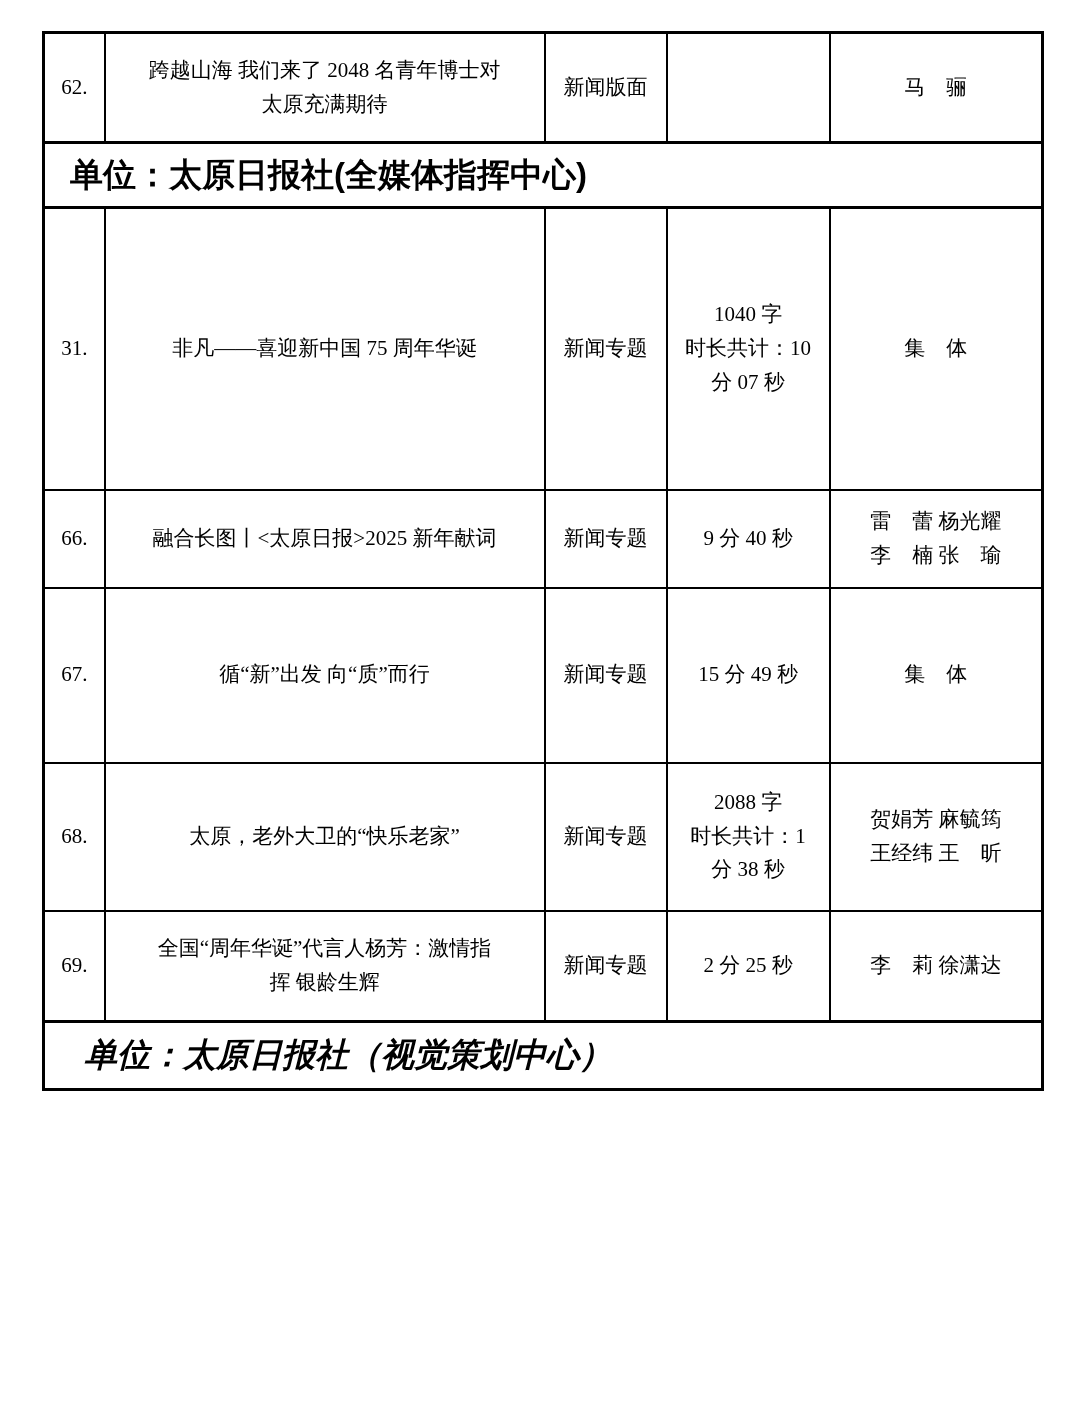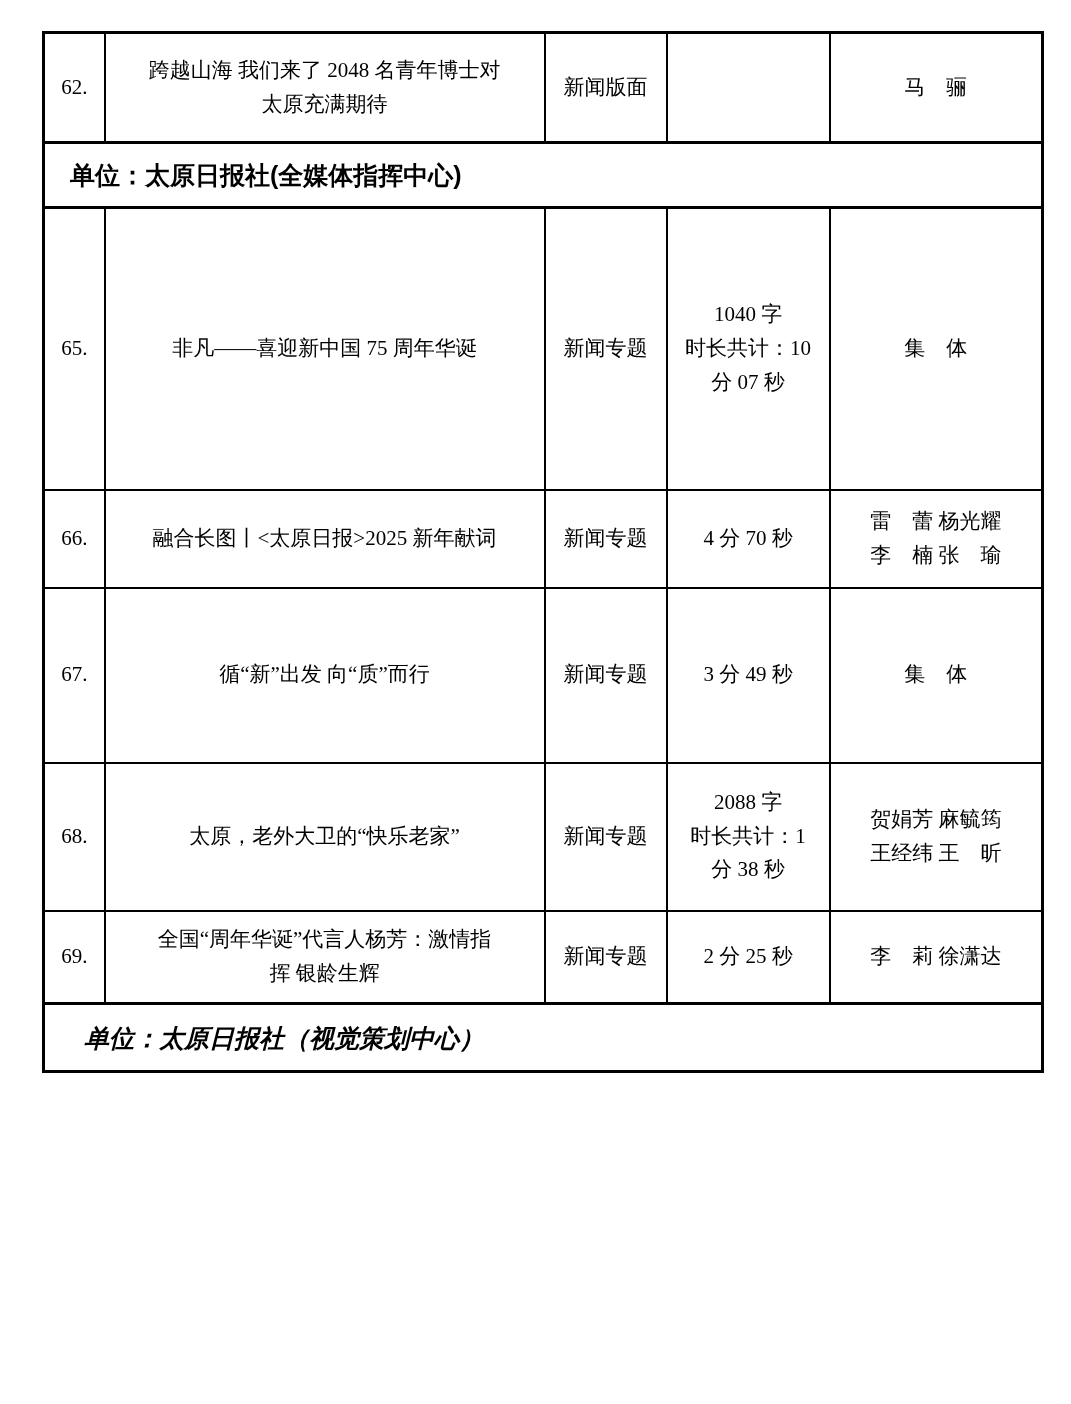--- a/index.html
+++ b/index.html
@@ -39,37 +39,37 @@
   }
   
   tr.r0 { height: 110px; }
   tr.r1 { height: 72px;  }
   tr.r2 { height: 65px;  }
   tr.r3 { height: 172px; }
   tr.r4 { height: 282px; }
   tr.r5 { height: 98px; margin-top: 32px;  }
   tr.r6 { height: 175px; }
   tr.r7 { height: 148px; }
-  tr.r8 { height: 93px; }
+  tr.r8 { height: 111px; }
   tr.r9 { height: 68px;  }
 
   td.num { font-size: 20px; }
 
   
   td.dur-top {
     vertical-align: top;
     padding-top: 18px;
   }
 
   
   tr.section td {
     text-align: left;
     font-family: "Liberation Sans", "DejaVu Sans", sans-serif;
     font-weight: bold;
-    font-size: 25px;
+    font-size: 33px;
     border-top: 3px solid #000;
     border-bottom: 3px solid #000;
     white-space: nowrap;
   }
   tr.section td.indent1 { padding-left: 25px; }
   tr.section td.indent2 { padding-left: 39px; font-style: italic; }
 </style>
 </head>
 <body>
 
@@ -88,41 +88,41 @@
         <td class="title">跨越山海 我们来了 2048 名青年博士对
 太原充满期待</td>
         <td class="cat">新闻版面</td>
         <td class="dur"></td>
         <td class="names">马　骊</td>
       </tr>
       <tr class="r2 section">
         <td colspan="5" class="indent1">单位：太原日报社(全媒体指挥中心)</td>
       </tr>
       <tr class="r4">
-        <td class="num">65.</td>
+        <td class="num">31.</td>
         <td class="title">非凡——喜迎新中国 75 周年华诞</td>
         <td class="cat">新闻专题</td>
         <td class="dur">1040 字
 时长共计：10
 分 07 秒</td>
         <td class="names">集　体</td>
       </tr>
       <tr class="r5">
         <td class="num">66.</td>
         <td class="title">融合长图丨&lt;太原日报&gt;2025 新年献词</td>
         <td class="cat">新闻专题</td>
-        <td class="dur">4 分 70 秒</td>
+        <td class="dur">9 分 40 秒</td>
         <td class="names">雷　蕾 杨光耀
 李　楠 张　瑜</td>
       </tr>
       <tr class="r6">
         <td class="num">67.</td>
         <td class="title">循“新”出发 向“质”而行</td>
         <td class="cat">新闻专题</td>
-        <td class="dur dur-top">3 分 49 秒</td>
+        <td class="dur dur-top">15 分 49 秒</td>
         <td class="names">集　体</td>
       </tr>
       <tr class="r7">
         <td class="num">68.</td>
         <td class="title">太原，老外大卫的“快乐老家”</td>
         <td class="cat">新闻专题</td>
         <td class="dur">2088 字
 时长共计：1
 分 38 秒</td>
         <td class="names">贺娟芳 麻毓筠

